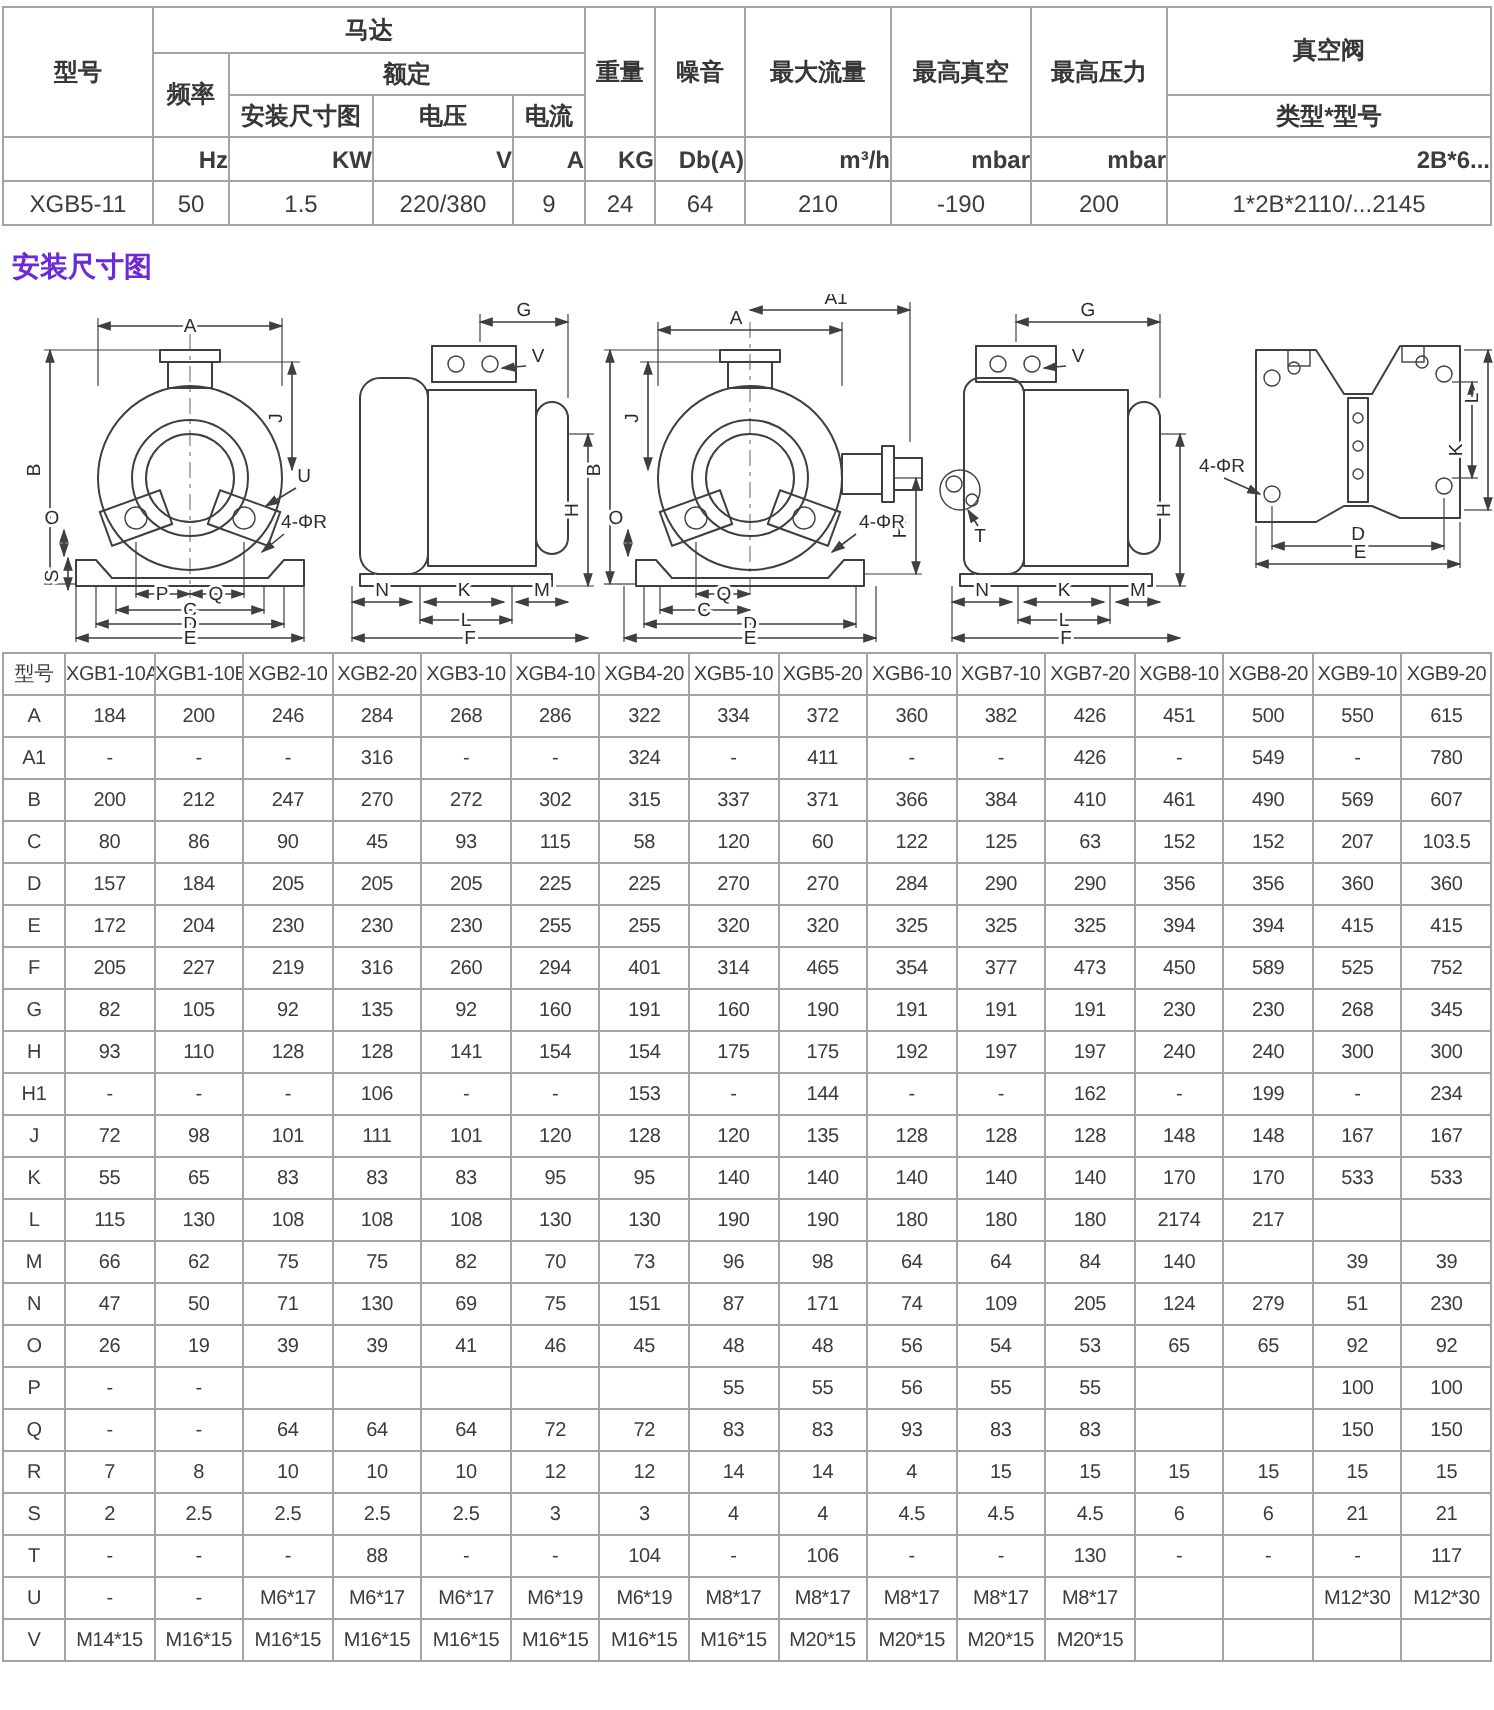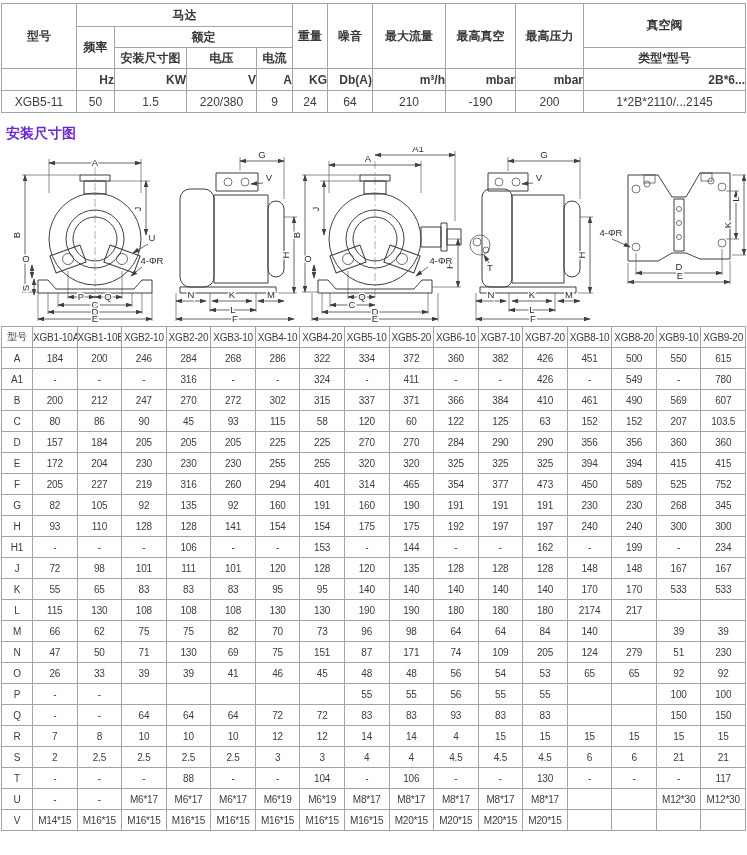--- a/index.html
+++ b/index.html
@@ -669,21 +669,21 @@
         <td>109</td>
         <td>205</td>
         <td>124</td>
         <td>279</td>
         <td>51</td>
         <td>230</td>
       </tr>
       <tr>
         <td>O</td>
         <td>26</td>
-        <td>33</td>
+        <td>19</td>
         <td>39</td>
         <td>39</td>
         <td>41</td>
         <td>46</td>
         <td>45</td>
         <td>48</td>
         <td>48</td>
         <td>56</td>
         <td>54</td>
         <td>53</td>

